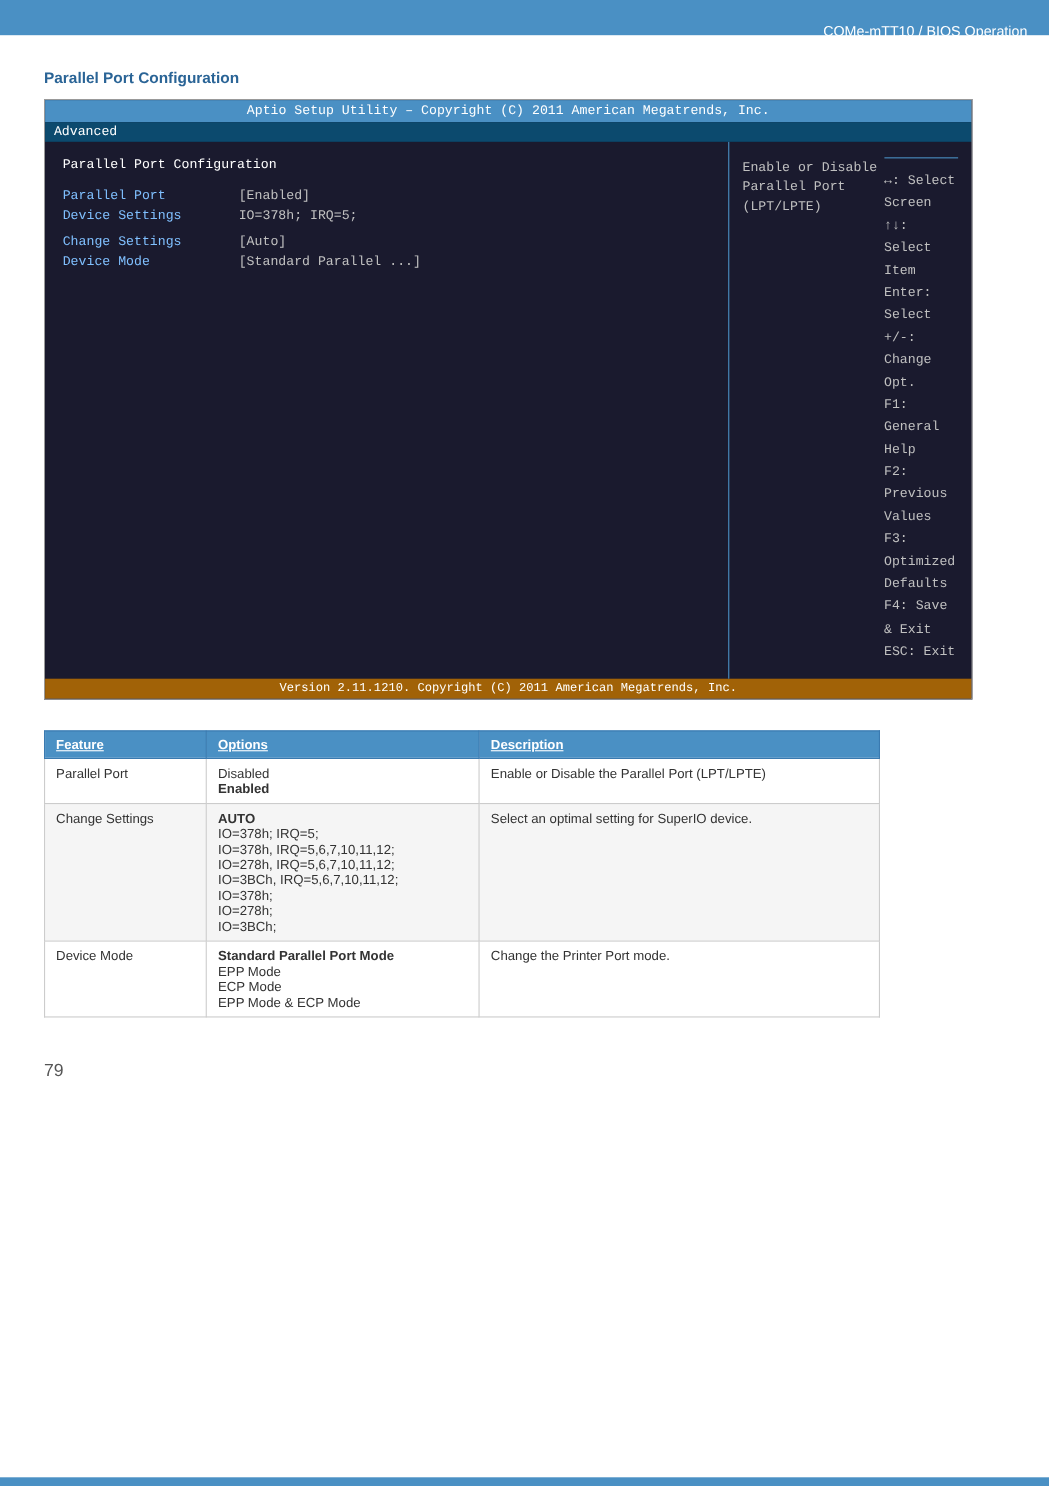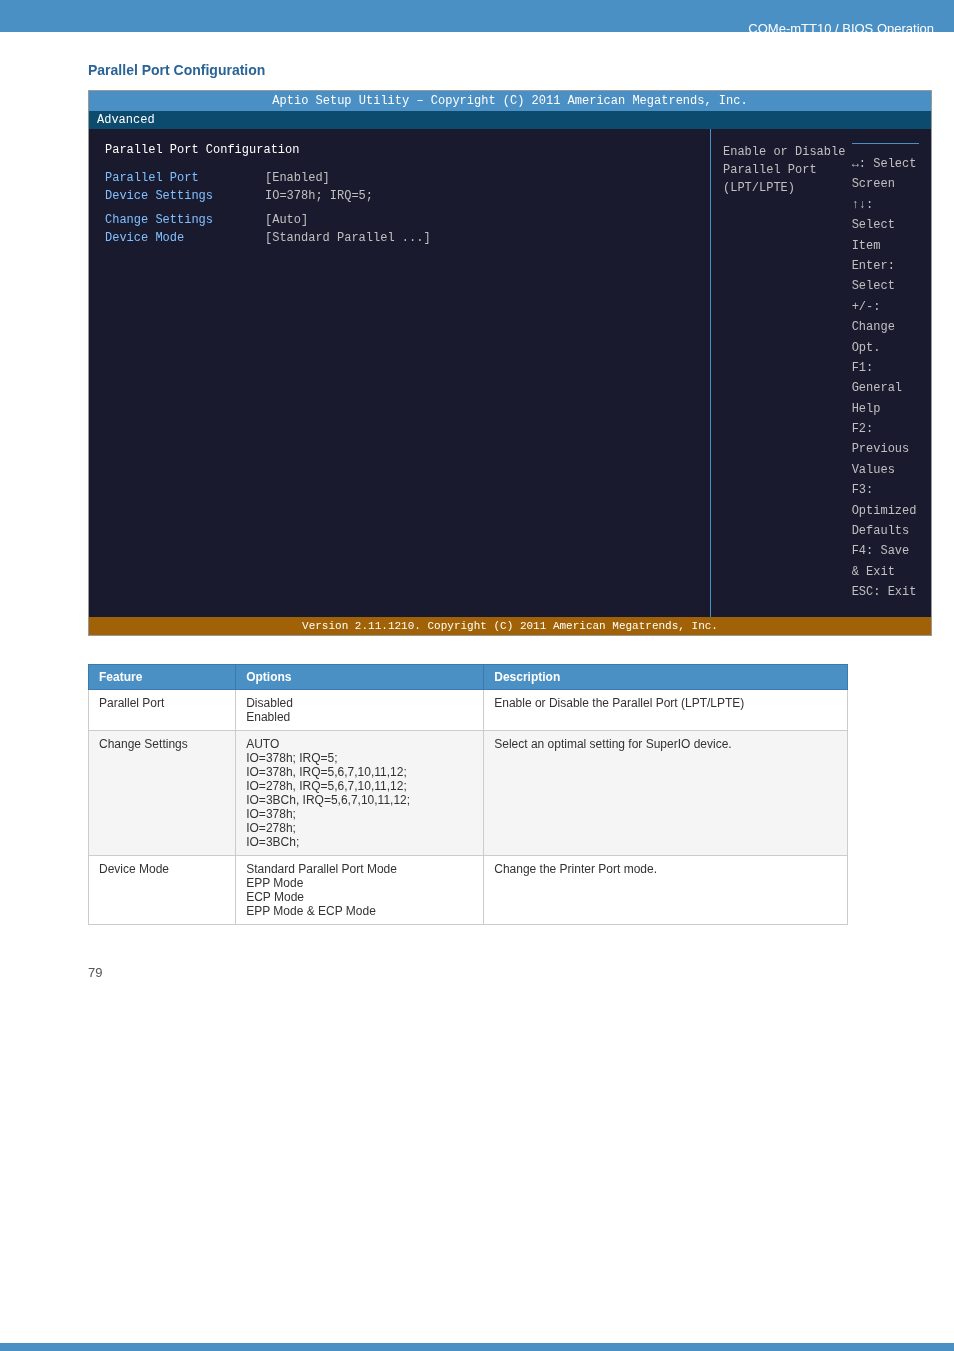--- a/index.html
+++ b/index.html
@@ -23,21 +23,20 @@
     }
     .top-header-title {
       color: white;
       font-size: 13px;
       margin-top: 24px;
     }
 
     
     .main-content {
       padding: 30px 40px;
-      margin-left: 48px;
     }
 
     
     .section-title {
       color: #2a6496;
       font-size: 14px;
       font-weight: bold;
       margin-bottom: 12px;
     }
 
@@ -155,39 +154,40 @@
       font-size: 12px;
     }
 
     .feature-table th {
       background: #4a90c4;
       color: white;
       text-align: left;
       padding: 5px 10px;
       font-weight: bold;
       border: 1px solid #3a7ab0;
+      text-decoration: underline;
     }
 
     .feature-table td {
       padding: 6px 10px;
       border: 1px solid #cccccc;
       vertical-align: top;
       color: #333;
     }
 
     .feature-table tr:nth-child(even) td {
       background: #f5f5f5;
     }
 
     .feature-table tr:nth-child(odd) td {
       background: #ffffff;
     }
 
     .bold-option {
-      font-weight: normal;
+      font-weight: bold;
     }
   </style>
 </head>
 <body>
 
 <div class="top-header">
   <span class="top-header-title">COMe-mTT10 / BIOS Operation</span>
 </div>
 
 <div class="main-content">
@@ -293,17 +293,17 @@
             EPP Mode<br>
             ECP Mode<br>
             EPP Mode &amp; ECP Mode
           </td>
           <td>Change the Printer Port mode.</td>
         </tr>
       </tbody>
     </table>
   </div>
 
-  <div style="margin-top: 40px; color: #555; font-size: 13px;">79</div>
+  <div style="margin-top: 40px; color: #555; font-size: 16px;">79</div>
 
 </div>
 
 <div style="position:fixed; bottom:0; left:0; width:954px; height:8px; background:#4a90c4;"></div>
 
 </body></html>

